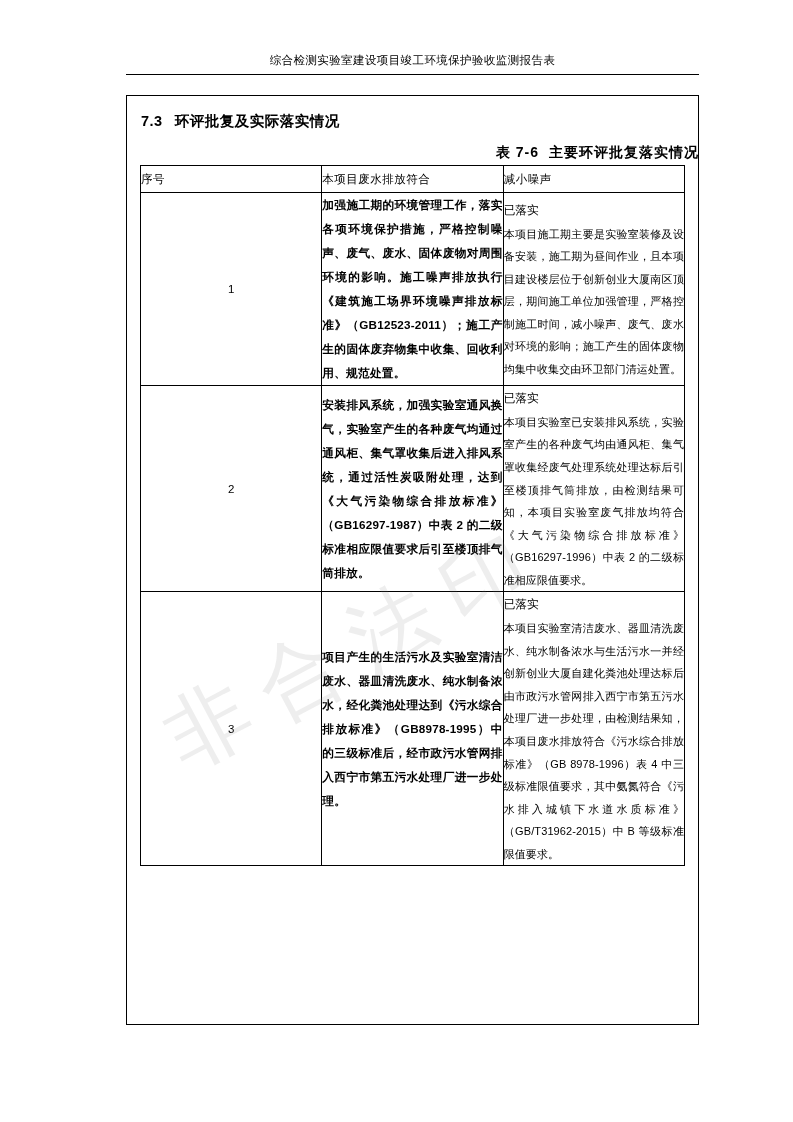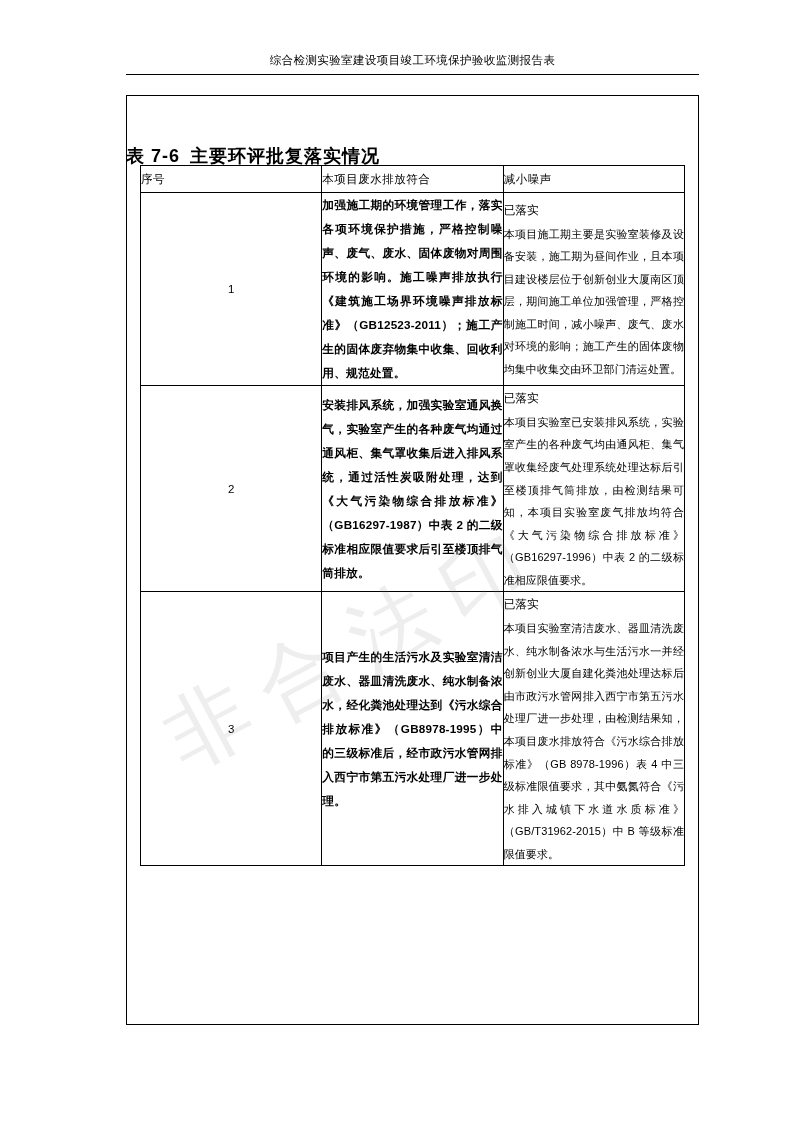--- a/index.html
+++ b/index.html
@@ -67,22 +67,22 @@
   }
   .section-title .num {
     margin-right: 12px;
   }
 
   .table-caption {
     position: absolute;
     left: 110px;
     top: 144px;
     width: 573px;
-    text-align: left;
-    font-size: 18px;
+    text-align: right;
+    font-size: 14px;
     font-weight: bold;
     letter-spacing: 1px;
   }
   .table-caption .cap-no { margin-right: 10px; }
 
   
   table.main {
     position: absolute;
     left: 124px;
     top: 165px;
@@ -169,20 +169,23 @@
 
 <div class="page">
 
   <div class="header">
     <div class="header-text">综合检测实验室建设项目竣工环境保护验收监测报告表</div>
   </div>
   <div class="header-rule"></div>
 
   <div class="frame"></div>
 
+  <div class="section-title">
+    <span class="num">7.3</span><span>环评批复及实际落实情况</span>
+  </div>
 
   <div class="table-caption">
     <span class="cap-no">表 7-6</span><span>主要环评批复落实情况</span>
   </div>
 
   <table class="main">
     <thead>
       <tr>
         <th class="idx">序号</th>
         <th>本项目废水排放符合</th>

